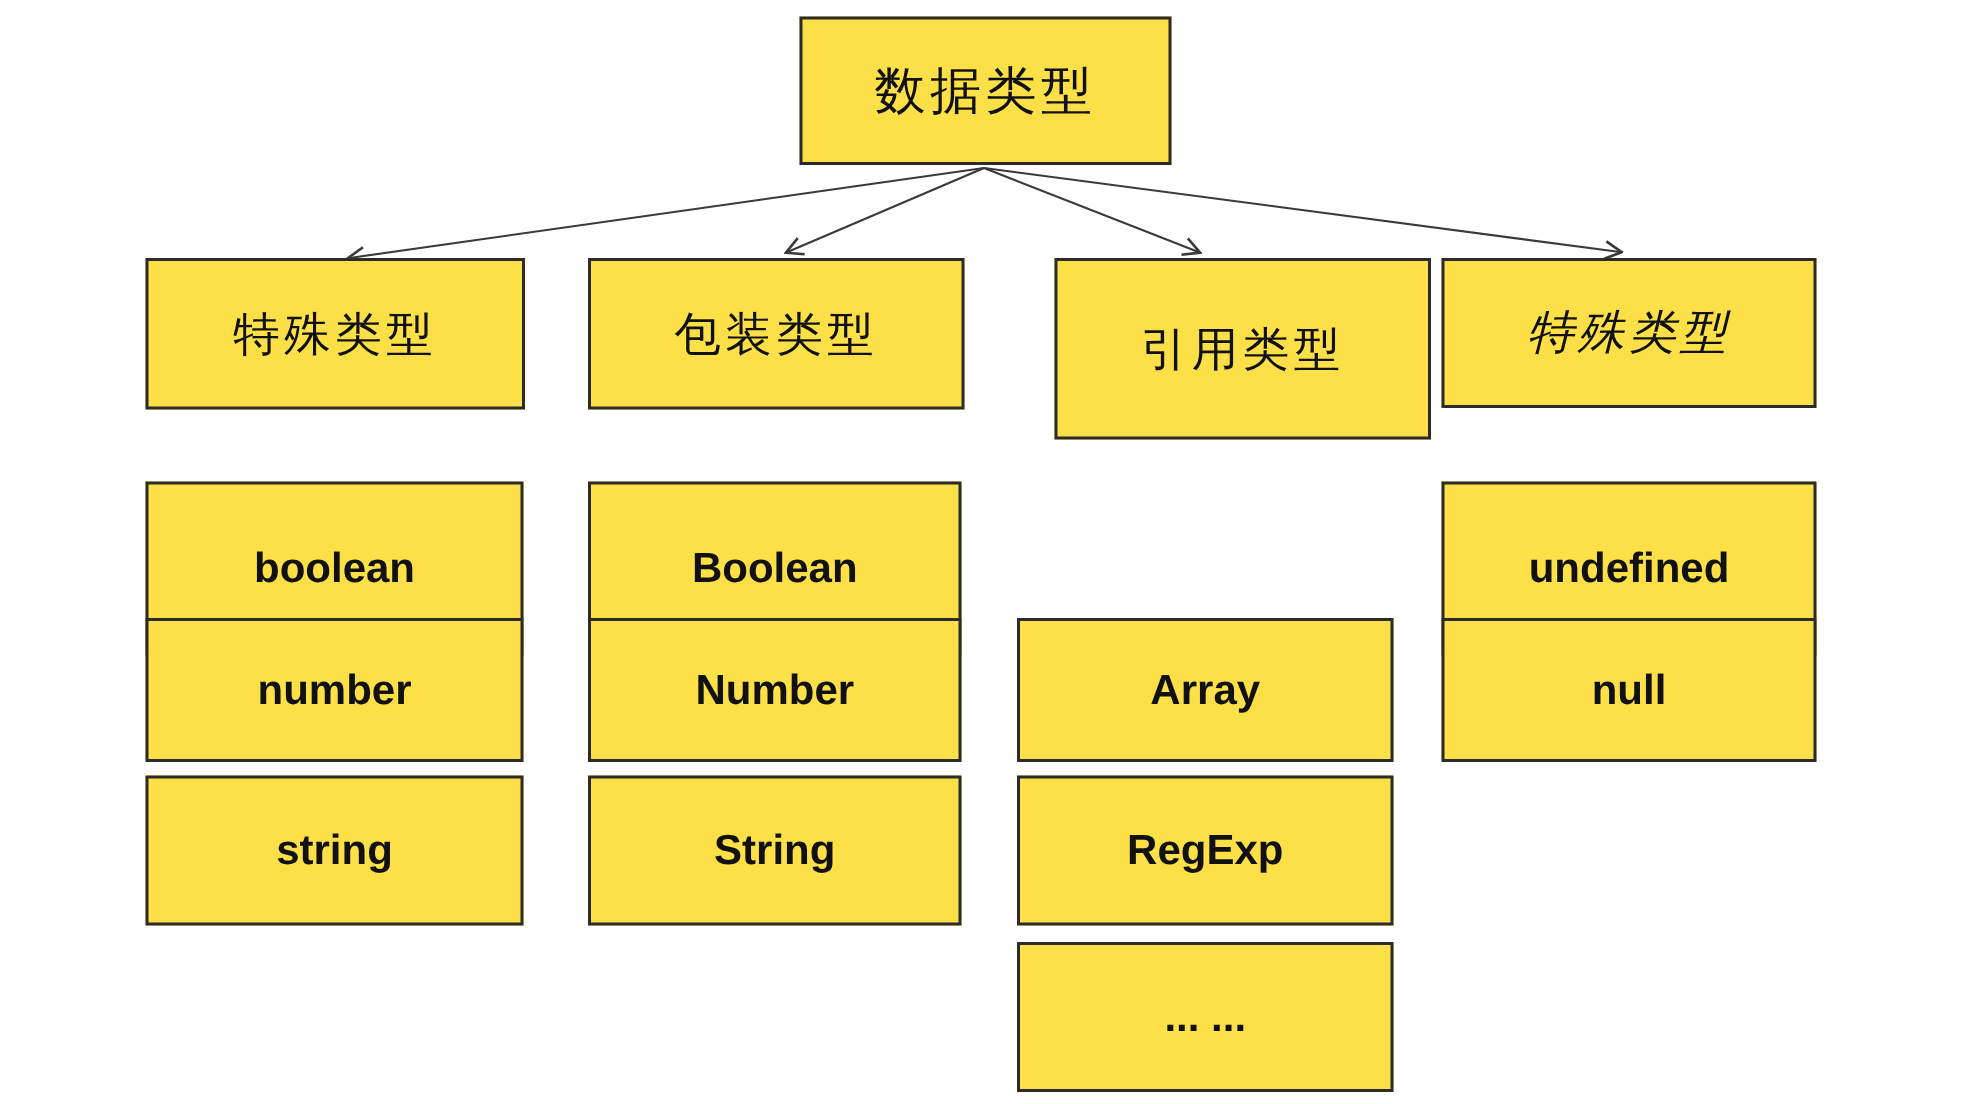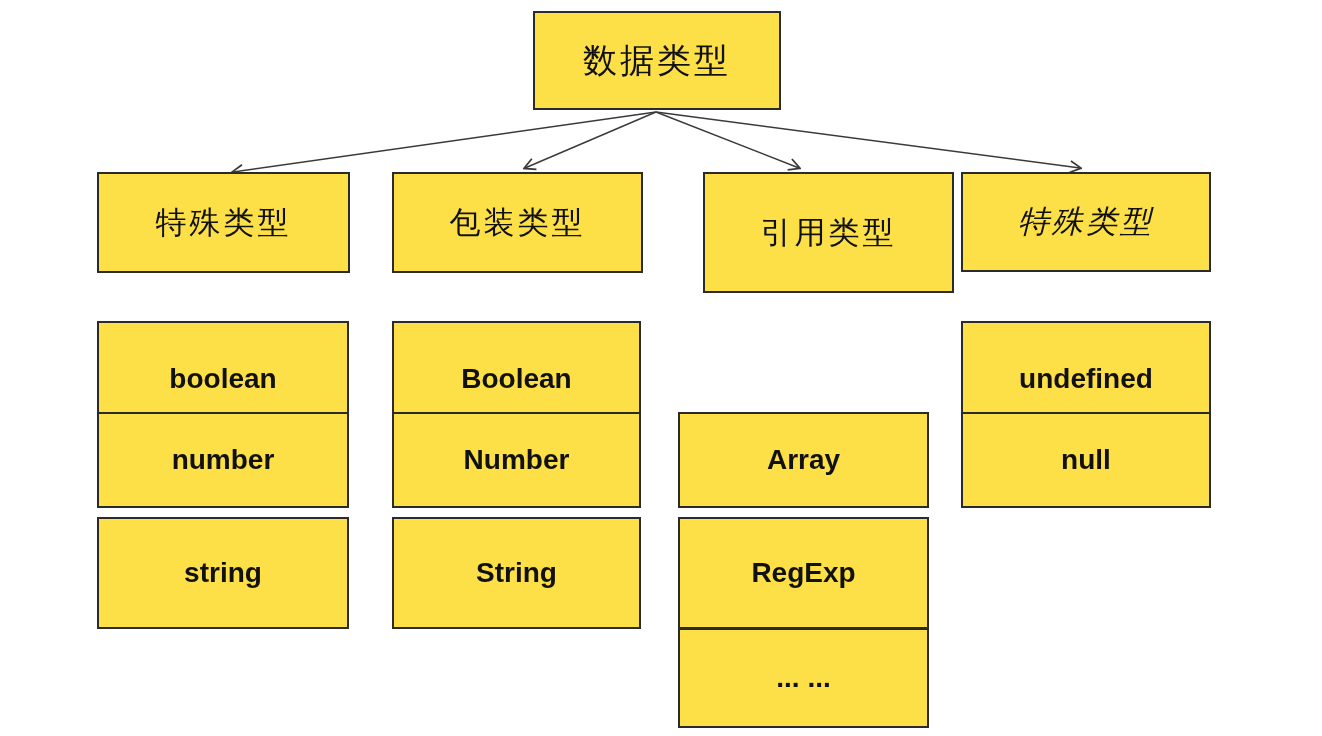--- a/index.html
+++ b/index.html
@@ -54,21 +54,21 @@
   .branch-1    { left: 392px; top: 172px; width: 251px; height: 101px; }
   .branch-2    { left: 703px; top: 172px; width: 251px; height: 121px; }
   .branch-3    { left: 961px; top: 172px; width: 250px; height: 100px; font-style: italic; }
   
   .col-0 { left: 97px;  width: 252px; }
   .col-1 { left: 392px; width: 249px; }
   .col-2 { left: 678px; width: 251px; }
   .col-3 { left: 961px; width: 250px; }
   .row-0 { top: 297px; height: 116px; margin-top: 24px; }
   .row-1 { top: 412px; height: 96px; }
-  .row-2 { top: 517px; height: 112px; }
+  .row-2 { top: 517px; height: 100px; }
   .row-3 { top: 628px; height: 100px; }
 </style>
 </head>
 <body>
 
 <div class="canvas">
 
   <svg class="connectors" viewBox="0 0 1322 736" xmlns="http://www.w3.org/2000/svg">
     <defs>
       <marker id="arrowhead" viewBox="0 0 12 12" refX="10" refY="6" markerWidth="10" markerHeight="10" orient="auto-start-reverse">

